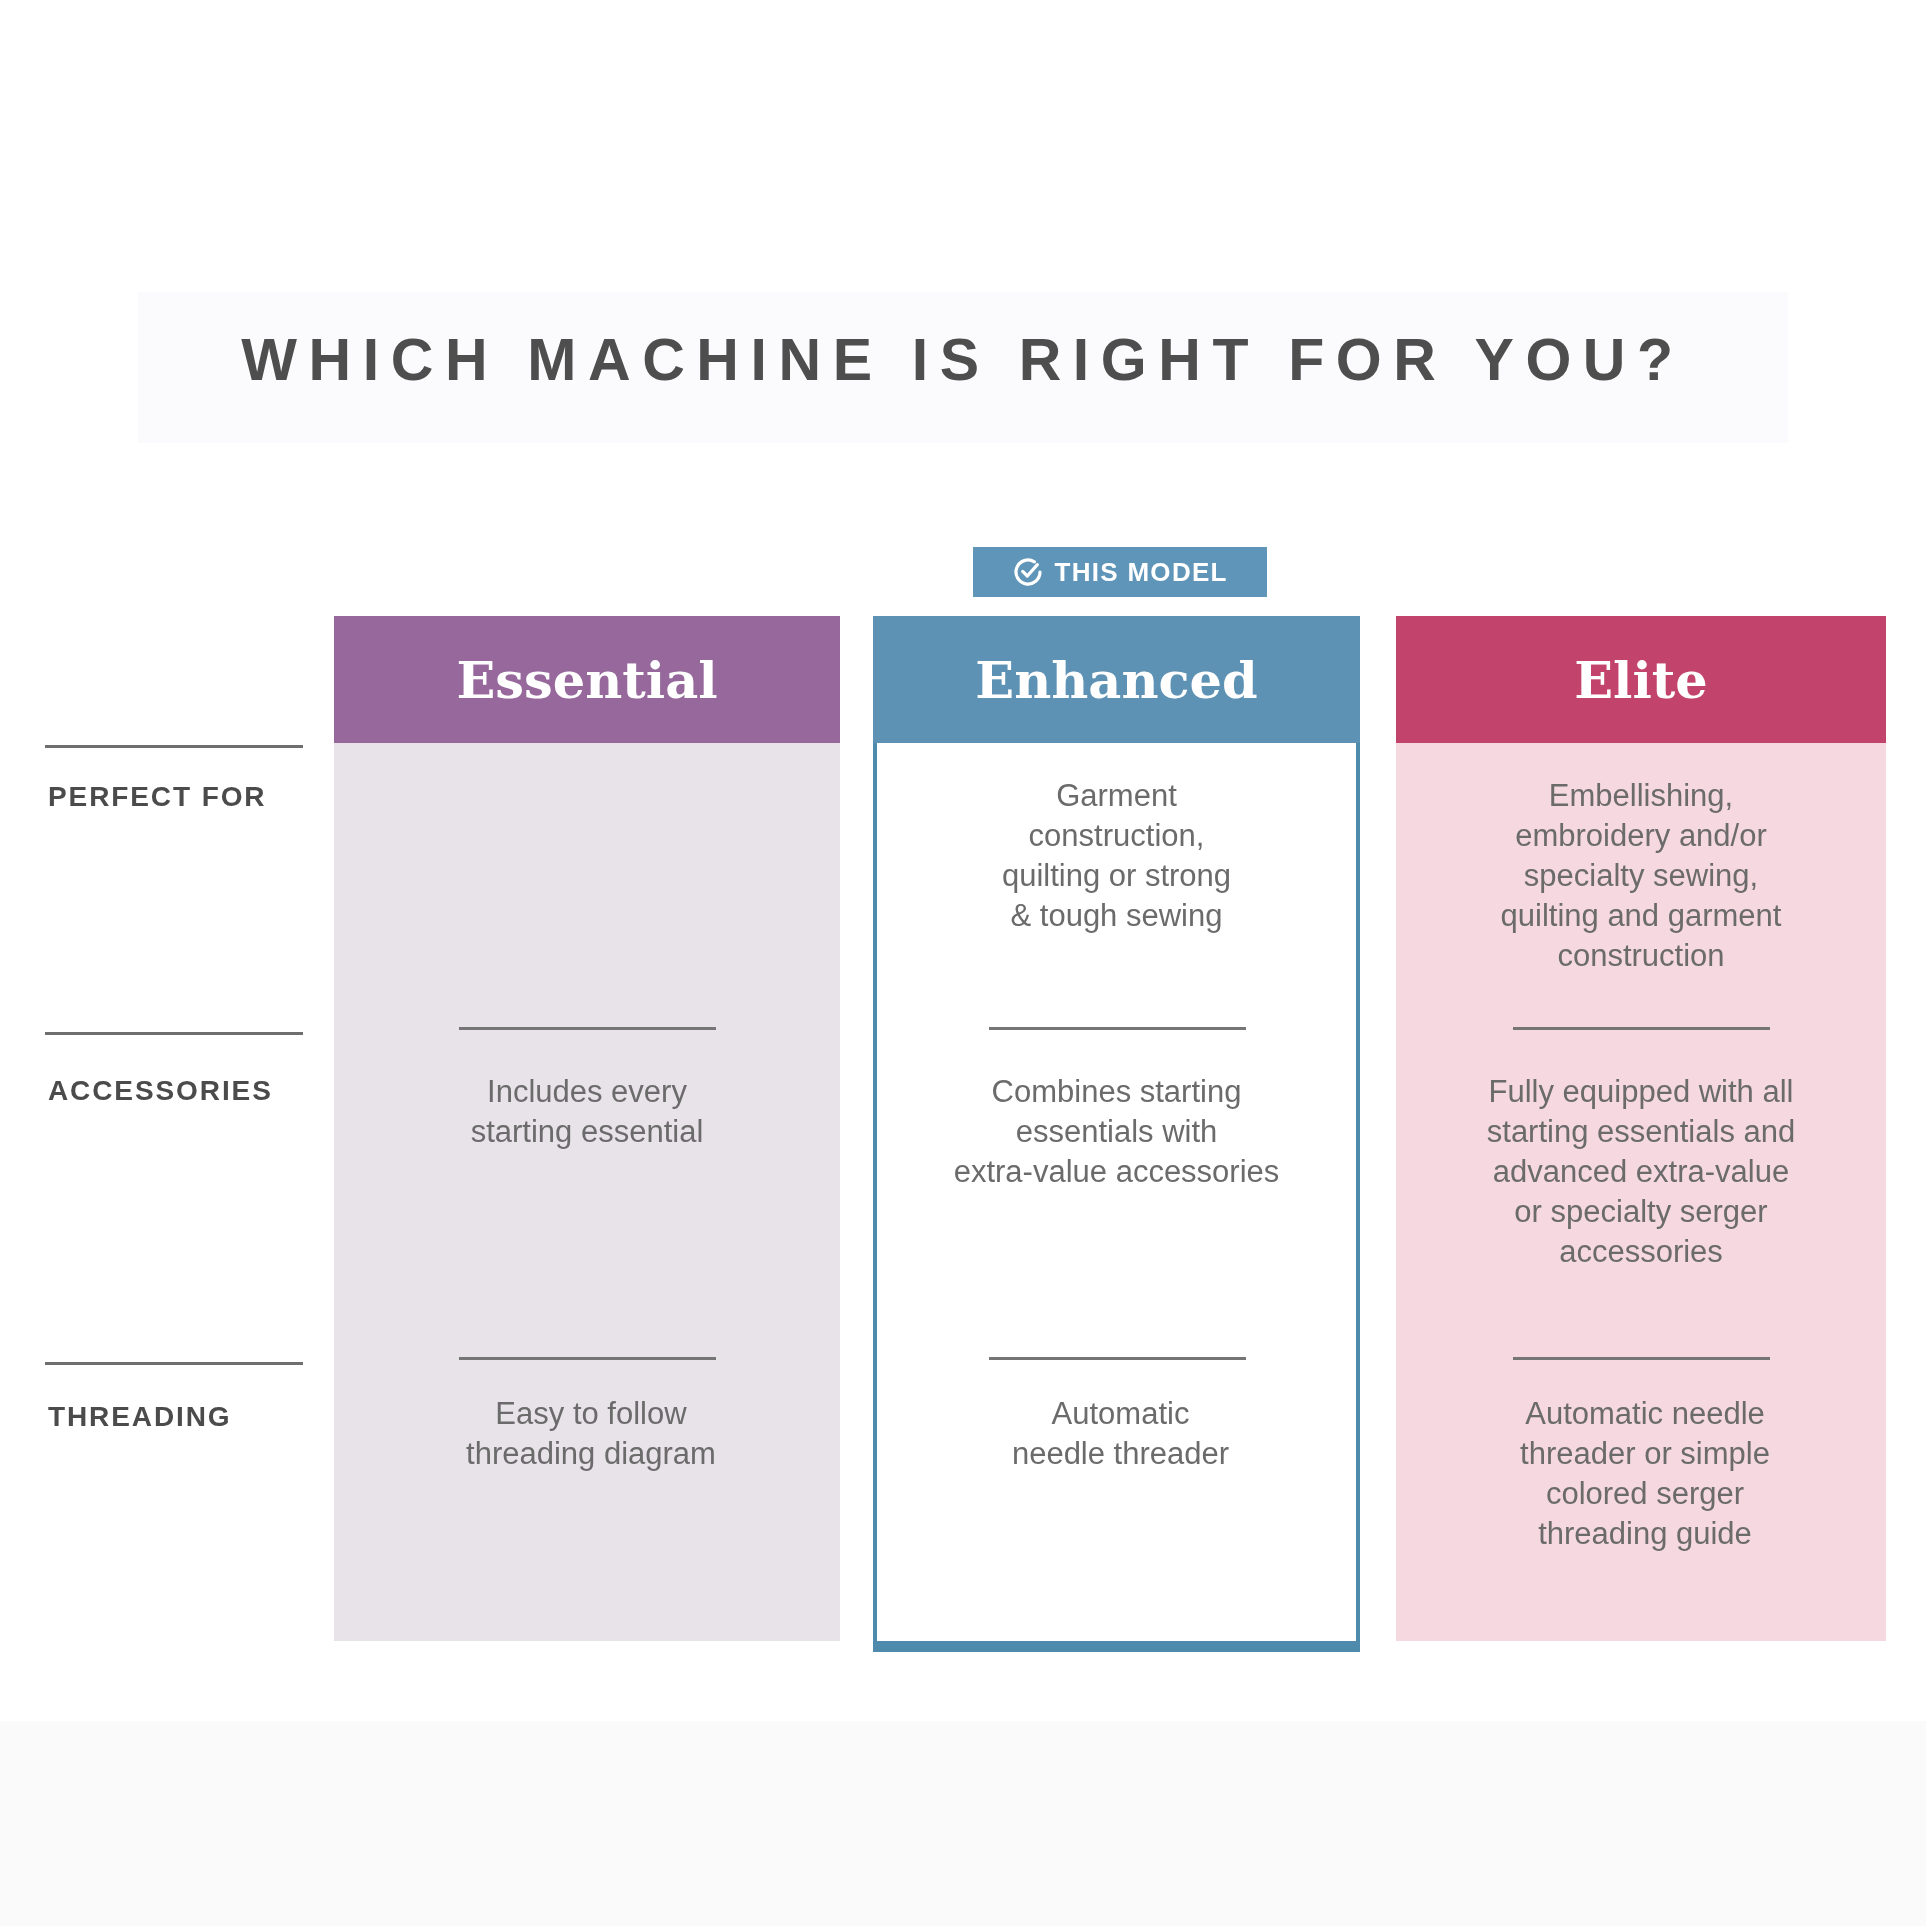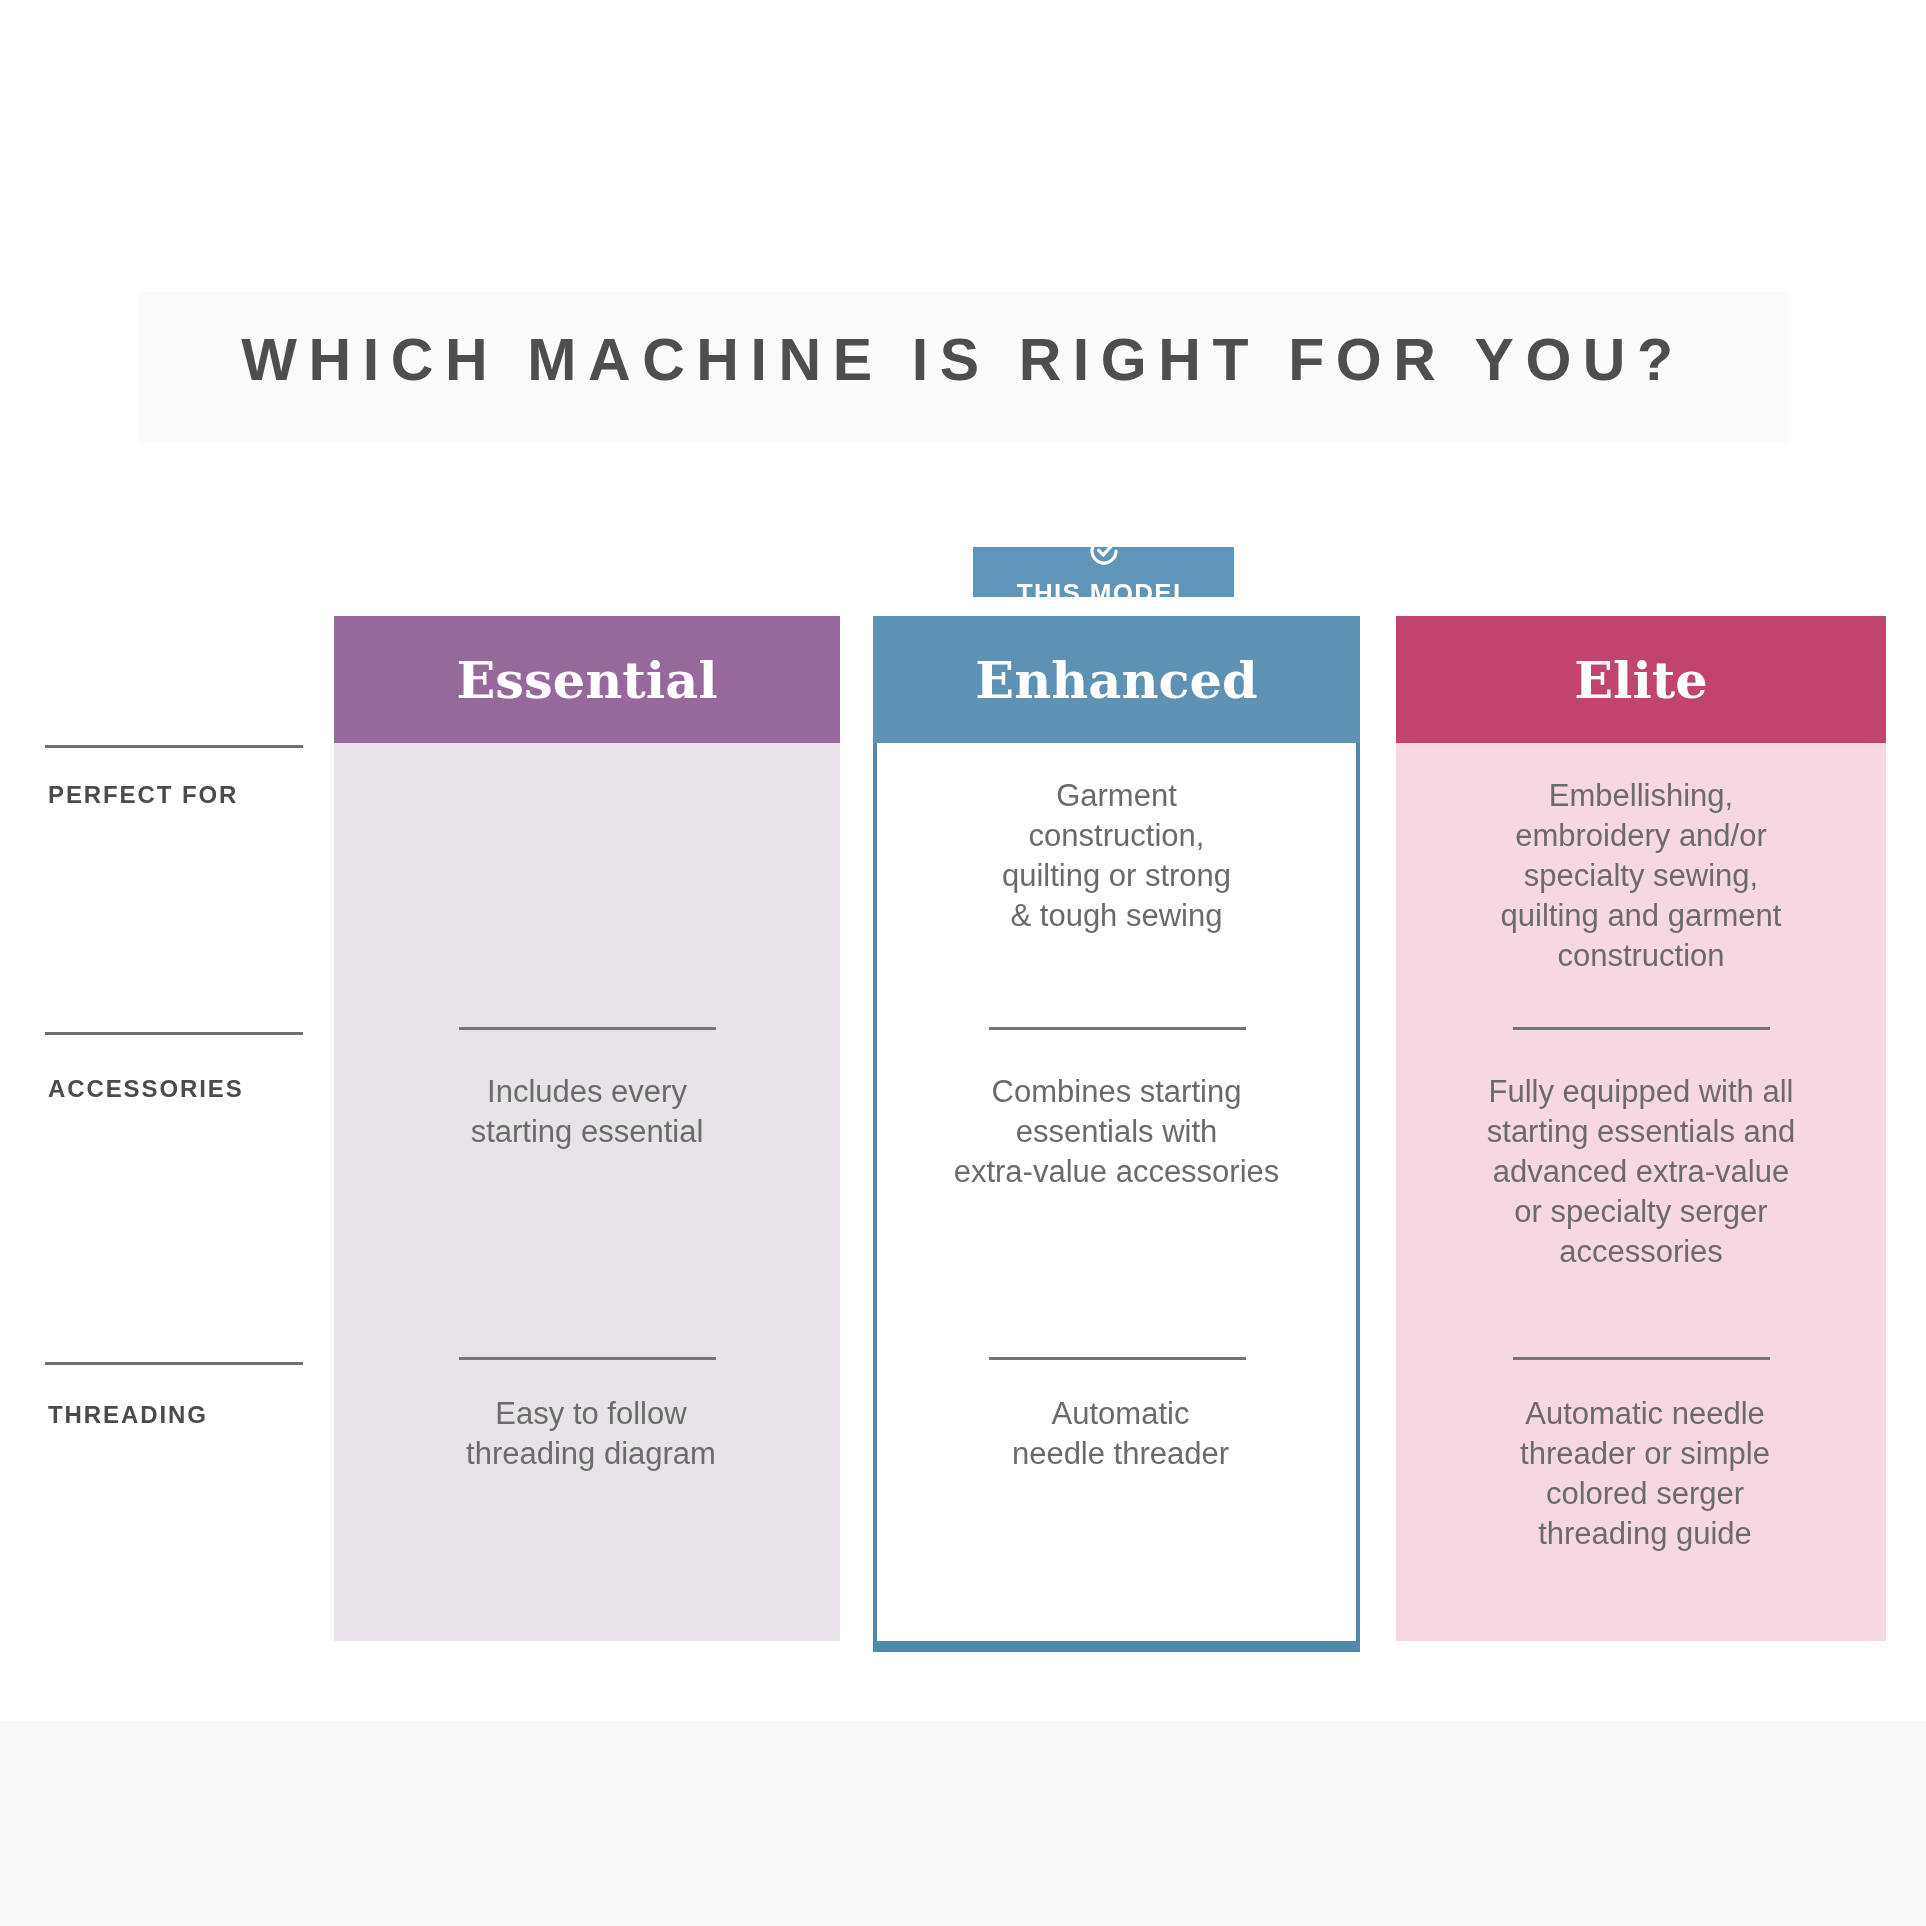--- a/index.html
+++ b/index.html
@@ -38,48 +38,47 @@
     font-weight: 600;
     font-size: 59px;
     letter-spacing: 11.6px;
     color: #4e4e4e;
     white-space: nowrap;
   }
   
   .model-badge {
     position: absolute;
     left: 973px; top: 547px;
-    width: 261px; height: 50px;
+    width: 294px; height: 50px;
     background: #5e95b8;
     display: flex;
     align-items: center;
     justify-content: center;
     gap: 10.3px;
     color: #ffffff;
-    flex-direction: column;
   }
   .model-badge .label {
     font-size: 26px;
     font-weight: bold;
     letter-spacing: 1.3px;
   }
   .model-badge svg { display: block; }
 
   
   .row-line {
     position: absolute;
     left: 45px;
     width: 258px;
     height: 2.6px;
     background: #6f6f6f;
   }
   .row-label {
     position: absolute;
     left: 48px;
-    font-size: 24px;
+    font-size: 28px;
     font-weight: bold;
     letter-spacing: 1.9px;
     color: #4b4b4b;
     white-space: nowrap;
   }
   #line-1 { top: 745px; }
   #line-2 { top: 1032px; }
   #line-3 { top: 1362px; }
   #label-1 { top: 781px; }
   #label-2 { top: 1075px; }

